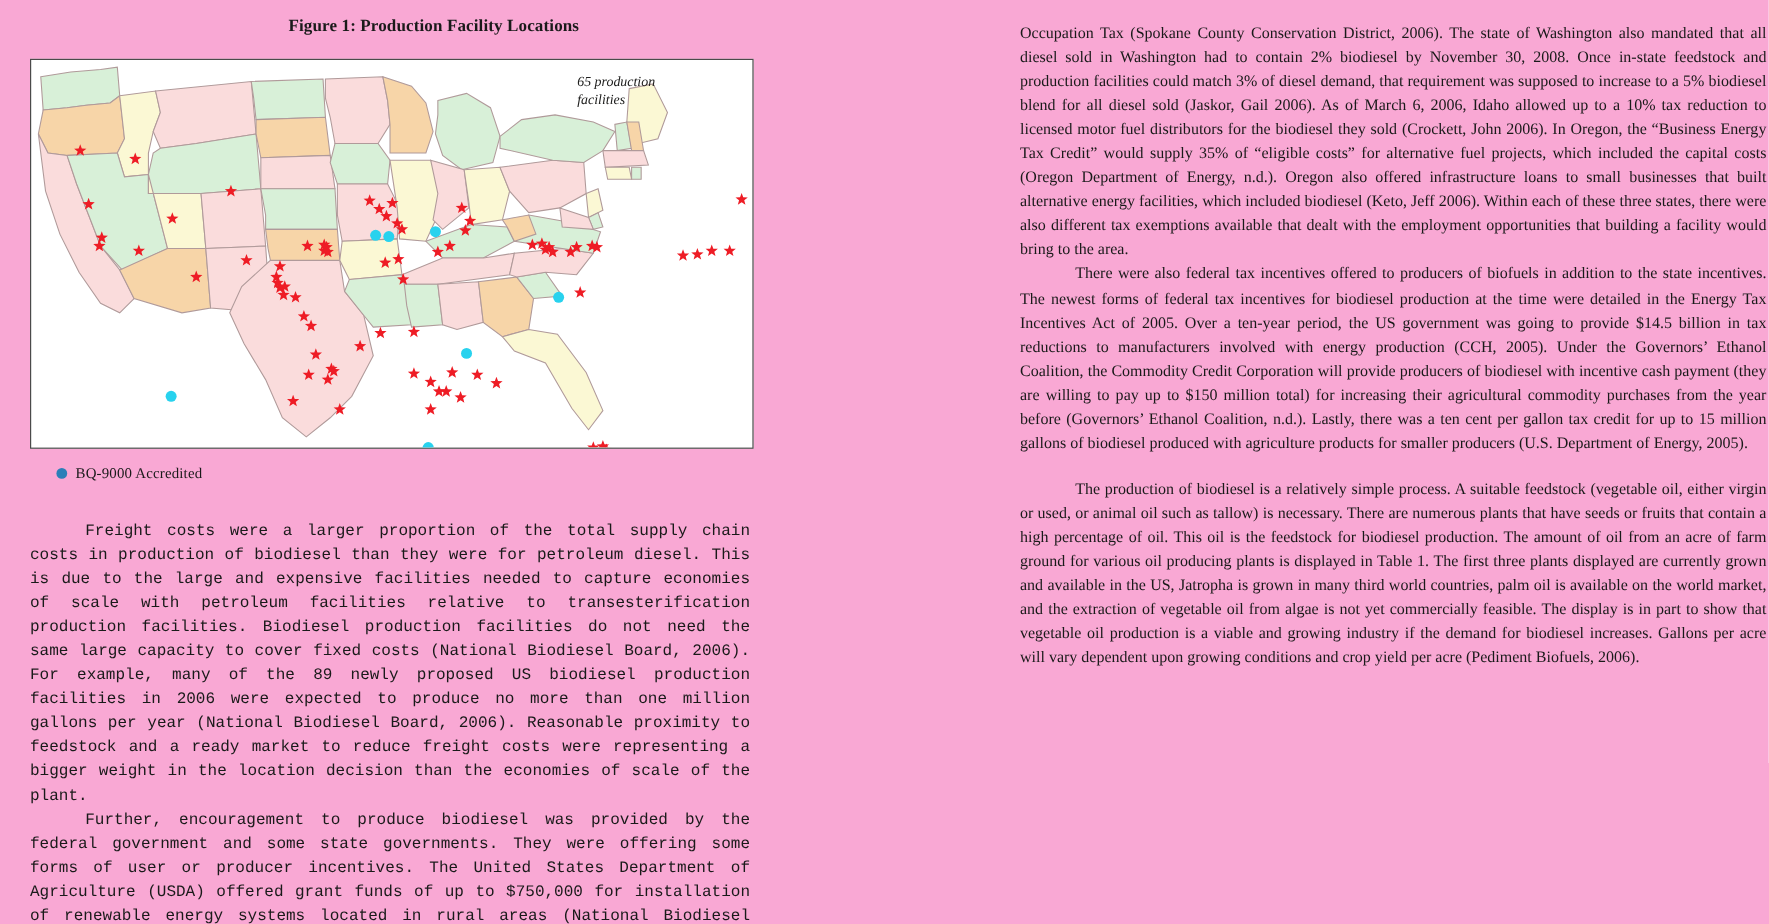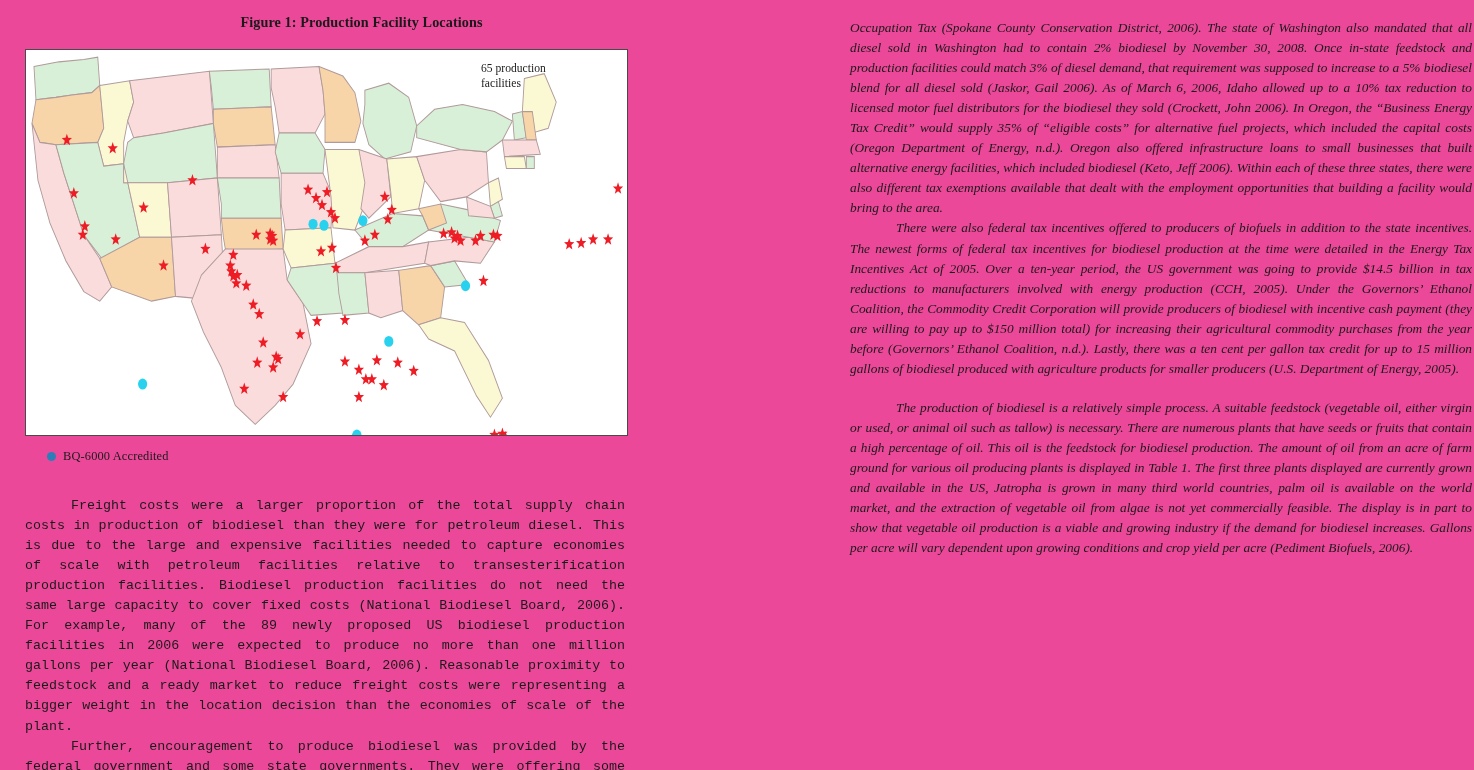--- a/index.html
+++ b/index.html
@@ -11,48 +11,49 @@
     overflow: hidden;
   }
   body {
     font-family: "Liberation Serif", "DejaVu Serif", serif;
     color: #1a1a1a;
   }
   .page {
     position: relative;
     width: 1474px; height: 770px;
     display: flex;
-    background: #ec4899;
+    background: #f9a8d4;
     align-items: flex-end;
   }
   .column {
     position: relative;
     height: 770px;
     overflow: hidden;
   }
   .col-left  { width: 737px; padding: 0 27px 0 25px; }
-  .col-right { width: 737px; padding: 0 0 0 113px; font-style: italic; }
+  .col-right { width: 737px; padding: 0 0 0 113px; }
 
   
   .figure-title {
     text-align: center;
     font-weight: bold;
     font-size: 14.2px;
     letter-spacing: .1px;
     margin: 14px 0 0 0;
     padding-right: 12px;
   }
   .map-frame {
     position: relative;
     margin-top: 18px;
     width: 603px;
-    height: 387px;
+    height: 325px;
     border: 1.3px solid #4a4a4a;
     background: #ffffff;
     overflow: hidden;
+    font-style: italic;
   }
   .map-svg { position: absolute; inset: 0; width: 100%; height: 100%; }
   .map-note {
     position: absolute;
     left: 455px; top: 12px;
     font-size: 11.6px;
     line-height: 1.28;
     color: #20201f;
     white-space: pre-line;
   }
@@ -246,21 +247,21 @@
             <circle cx="364" cy="246" r="4.6" fill="#28d2ee"></circle>
             <circle cx="332" cy="325" r="4.6" fill="#28d2ee"></circle>
           </g>
       </svg>
       <div class="map-note">65 production
 facilities</div>
     </div>
 
     <div class="legend">
       <span class="legend-dot"></span>
-      <span class="legend-label">BQ-6000 Accredited</span>
+      <span class="legend-label">BQ-9000 Accredited</span>
     </div>
 
     <p class="body-text indent para-first-left">Freight costs were a larger proportion of the total supply chain costs in production of biodiesel than they were for petroleum diesel. This is due to the large and expensive facilities needed to capture economies of scale with petroleum facilities relative to transesterification production facilities. Biodiesel production facilities do not need the same large capacity to cover fixed costs (National Biodiesel Board, 2006). For example, many of the 89 newly proposed US biodiesel production facilities in 2006 were expected to produce no more than one million gallons per year (National Biodiesel Board, 2006). Reasonable proximity to feedstock and a ready market to reduce freight costs were representing a bigger weight in the location decision than the economies of scale of the plant.</p>
     <p class="body-text indent">Further, encouragement to produce biodiesel was provided by the federal government and some state governments. They were offering some forms of user or producer incentives. The United States Department of Agriculture (USDA) offered grant funds of up to $750,000 for installation of renewable energy systems located in rural areas (National Biodiesel Board, 2006). As of 2005, producers of biofuels in the state of Washington were eligible for state and local deferrals of sales and use taxes until July 1, 2009 on investments in and construction of, buildings, new equipment, and labor. In addition, state and local property taxes were exempt for six years, under the ‘Property Tax and Leasehold Excise Exemption,’ and there was a 13.8% reduction in the Business &amp;</p>
   </div>
 
   <div class="column col-right">
     <div class="spacer-sm"></div>
 
     <p class="body-text">Occupation Tax (Spokane County Conservation District, 2006). The state of Washington also mandated that all diesel sold in Washington had to contain 2% biodiesel by November 30, 2008. Once in-state feedstock and production facilities could match 3% of diesel demand, that requirement was supposed to increase to a 5% biodiesel blend for all diesel sold (Jaskor, Gail 2006). As of March 6, 2006, Idaho allowed up to a 10% tax reduction to licensed motor fuel distributors for the biodiesel they sold (Crockett, John 2006). In Oregon, the “Business Energy Tax Credit” would supply 35% of “eligible costs” for alternative fuel projects, which included the capital costs (Oregon Department of Energy, n.d.). Oregon also offered infrastructure loans to small businesses that built alternative energy facilities, which included biodiesel (Keto, Jeff 2006). Within each of these three states, there were also different tax exemptions available that dealt with the employment opportunities that building a facility would bring to the area.</p>

